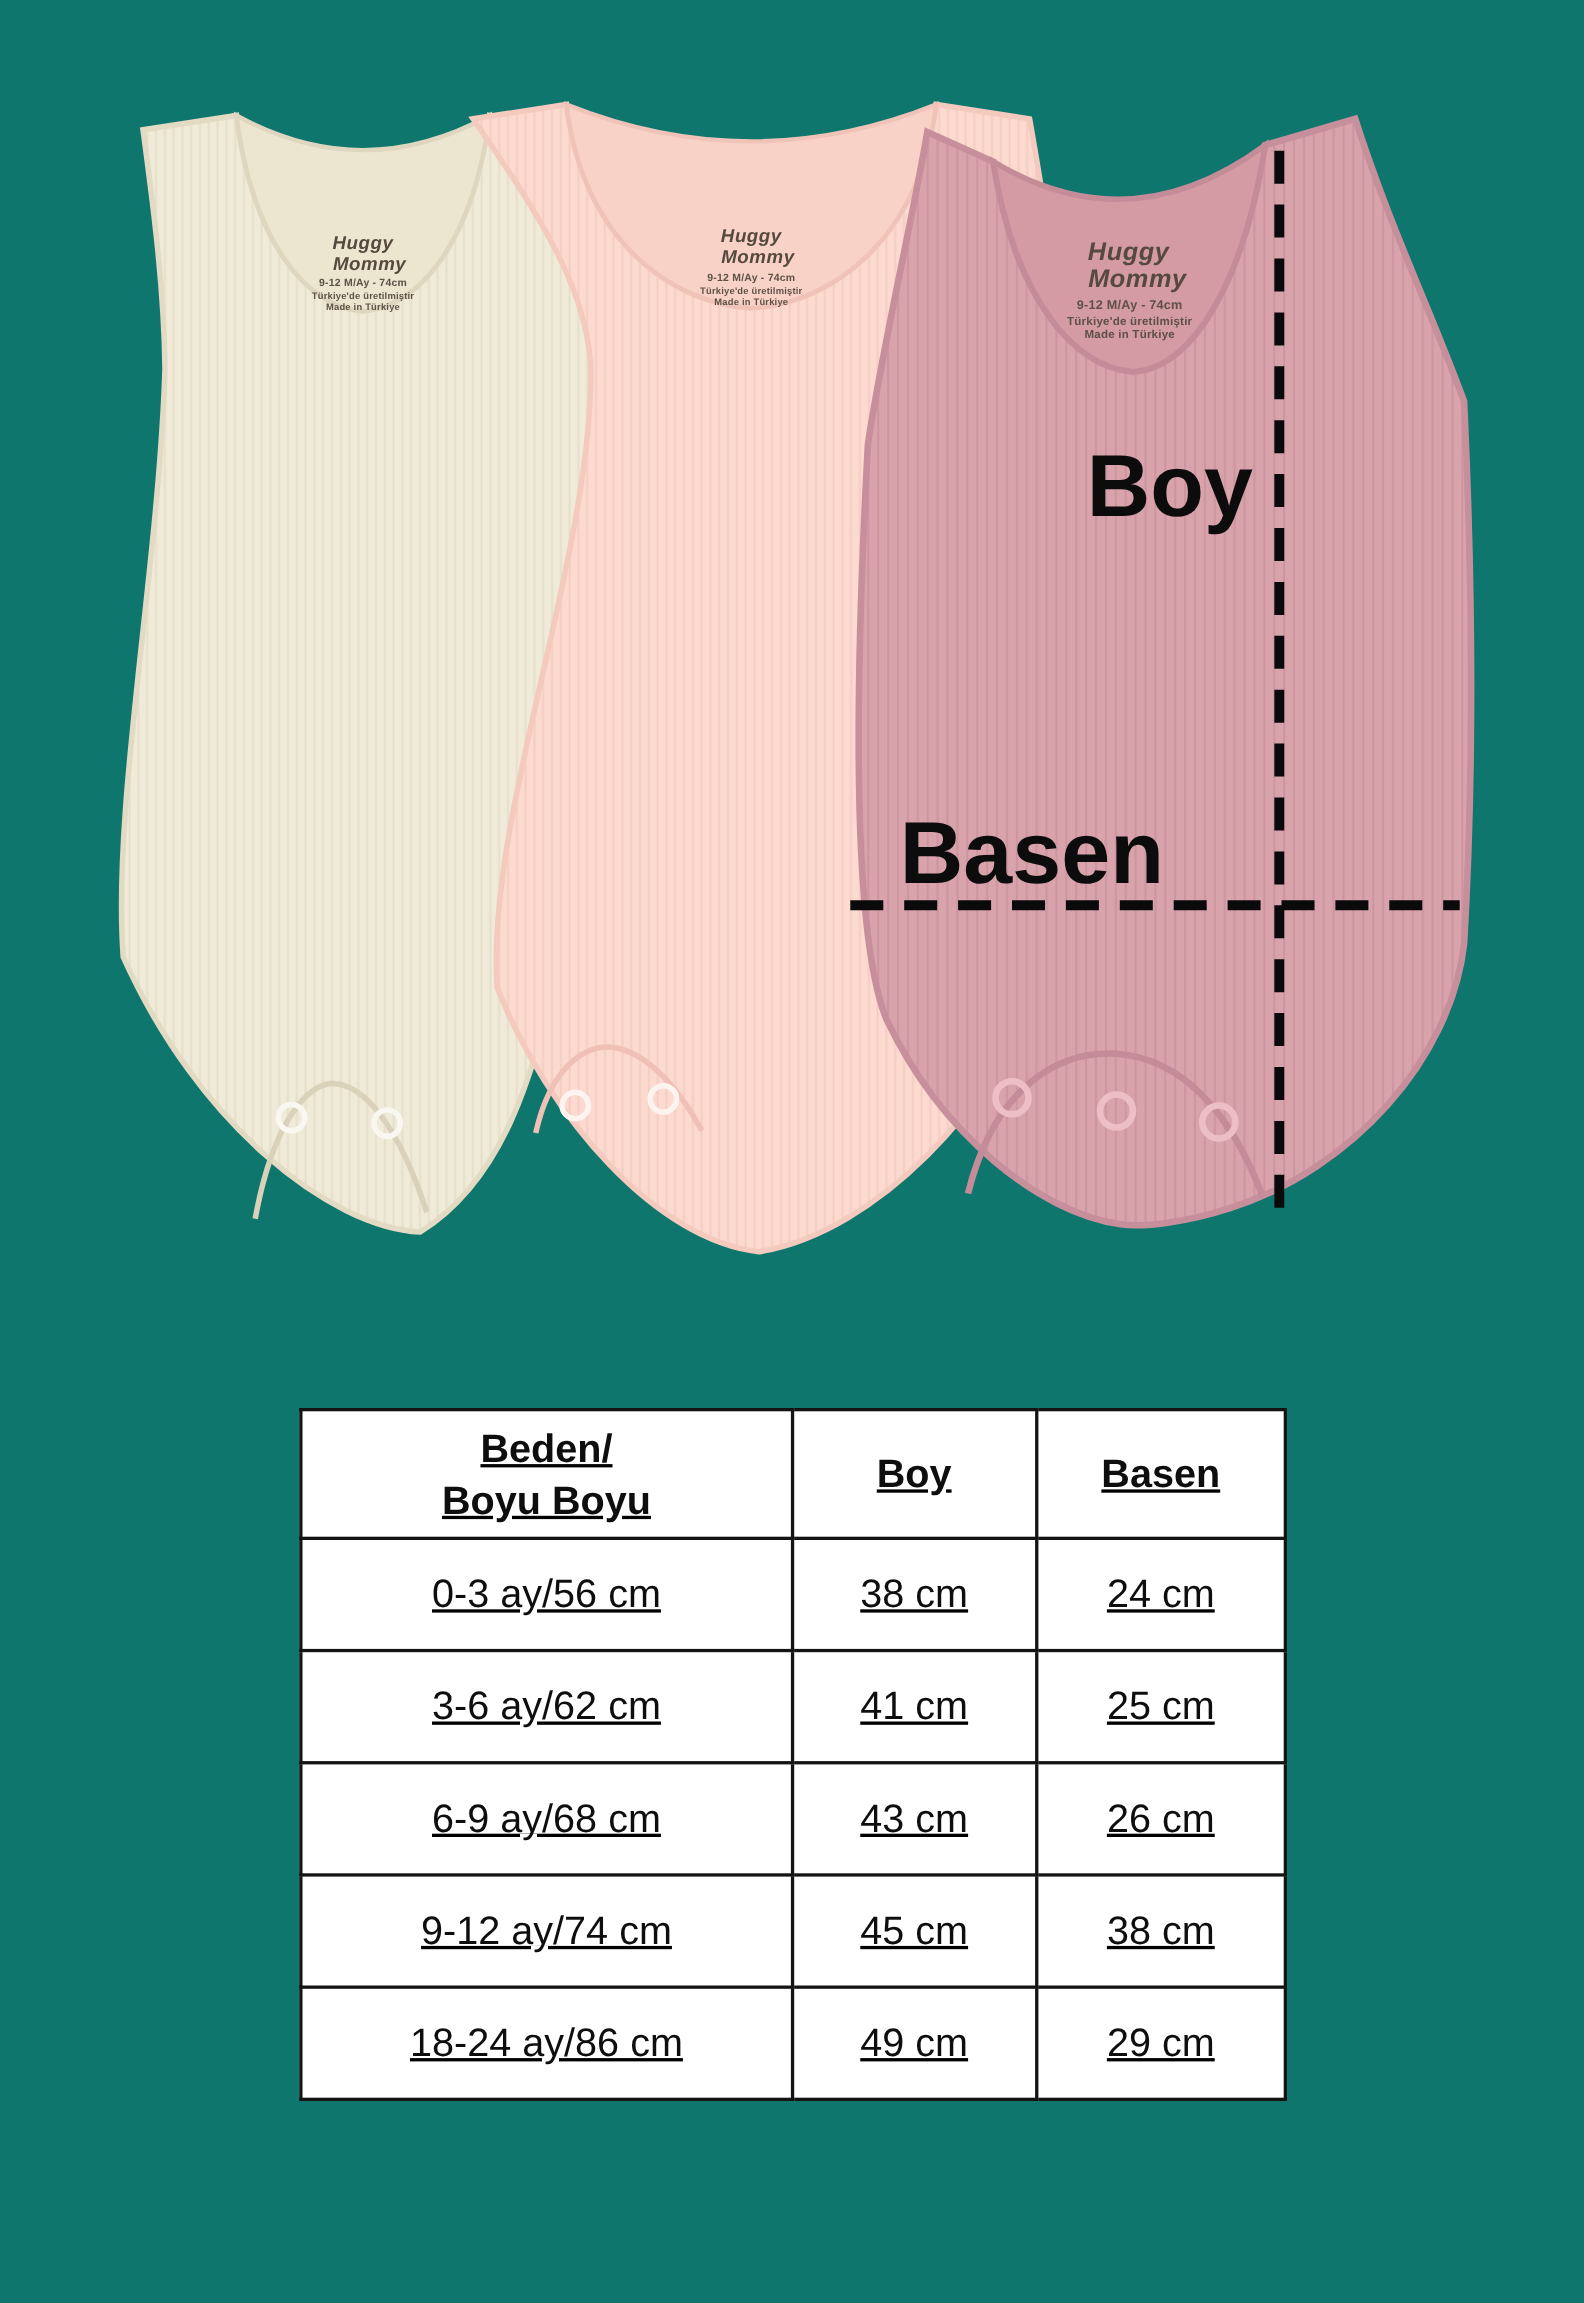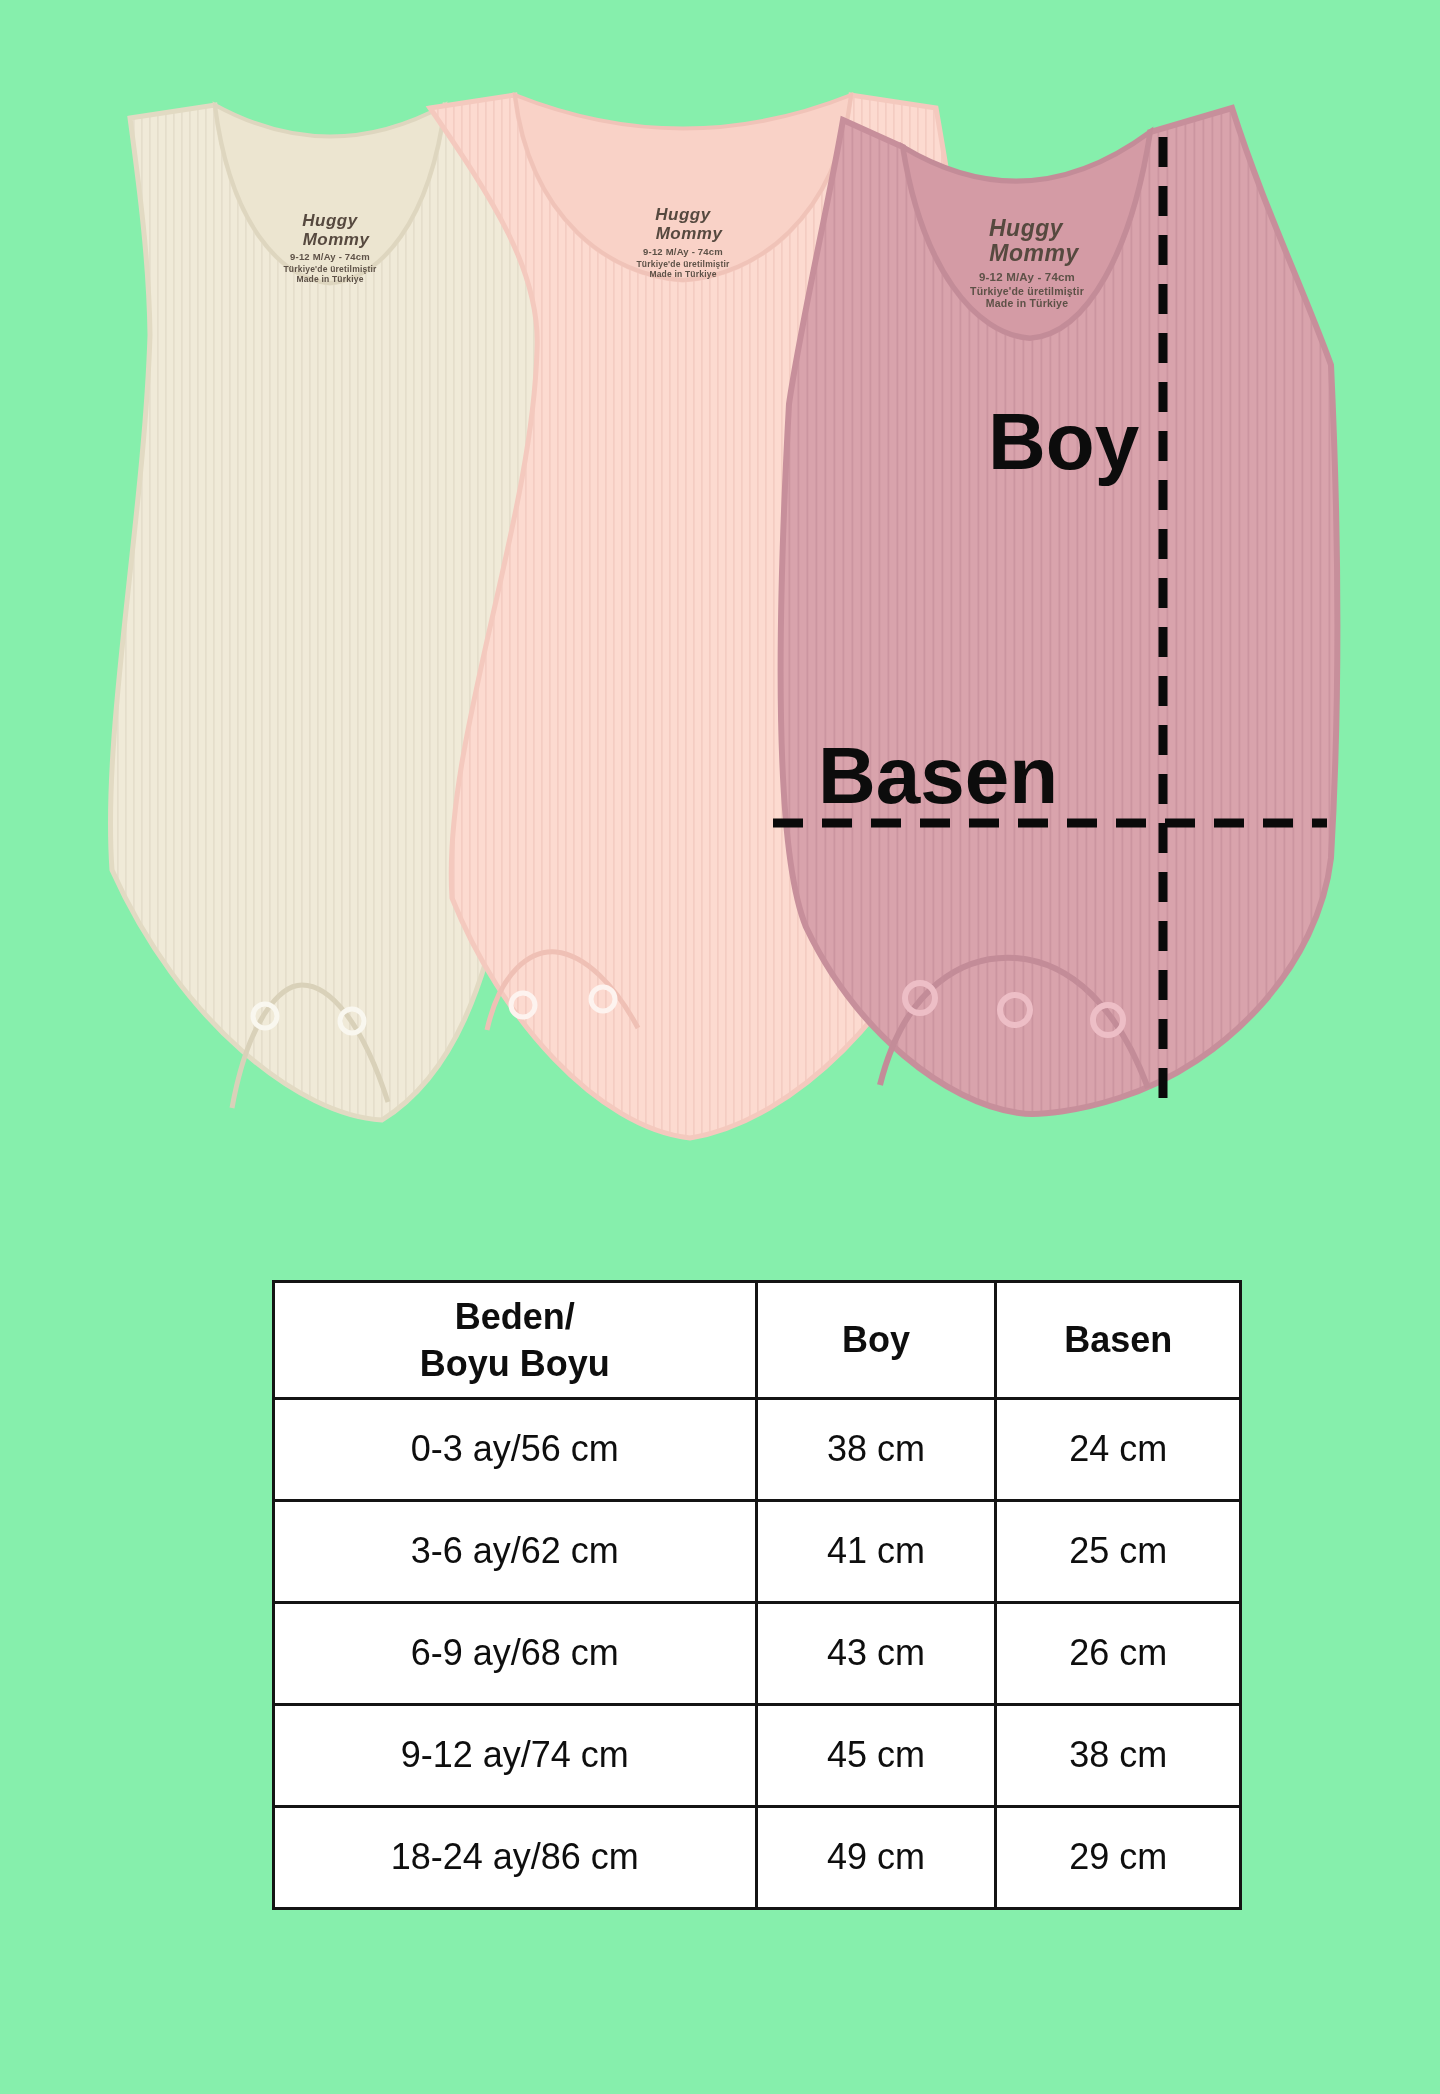--- a/index.html
+++ b/index.html
@@ -1,19 +1,19 @@
 <!DOCTYPE html>
 <html><head>
 <meta charset="utf-8">
 <style>
   html,body{margin:0;padding:0;background:#ffffff;}
   .canvas{
     position:relative;
     width:1440px;height:2094px;
-    background:#86efac;
+    background:#0f766e;
     font-family:"Liberation Sans", sans-serif;
     overflow:hidden;
   }
   .product-svg{position:absolute;left:0;top:0;}
   .lbl-brand{
     font-family:"Liberation Sans", sans-serif;
     font-style:italic;font-weight:700;
     fill:#56493f;letter-spacing:.5px;
   }
   .lbl-small{
@@ -26,24 +26,25 @@
     font-size:80px;
     line-height:1;
     color:#0c0c0c;
     letter-spacing:0px;
     white-space:nowrap;
   }
   .boy-word{left:988px;top:402px;}
   .basen-word{left:818px;top:736px;}
   .size-table{
     position:absolute;left:272px;top:1280px;
-    width:970px;height:630px;
+    width:898px;height:630px;
     border-collapse:collapse;
     table-layout:fixed;
     background:#ffffff;
+    text-decoration:underline;
   }
   .size-table td{
     border:3px solid #141414;
     text-align:center;vertical-align:middle;
     font-size:36px;color:#0e0e0e;
     padding:0;
   }
   .size-table .hdr td{font-weight:700;height:100px;}
   .size-table .body-row td{font-weight:400;height:87px;margin-top:28px;}
   .hdr-2line{line-height:47px;font-weight:700;}

